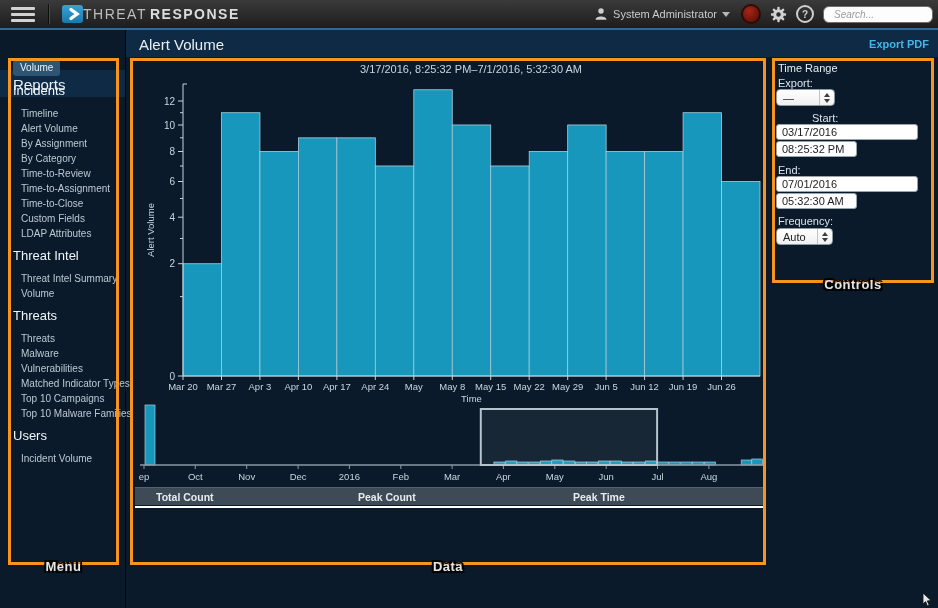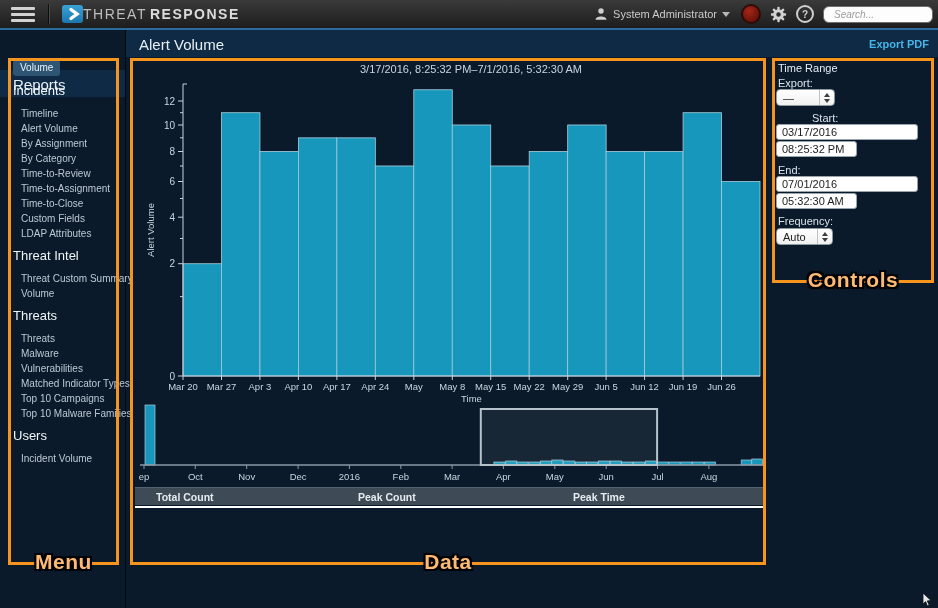--- a/index.html
+++ b/index.html
@@ -36,21 +36,21 @@
   
   .nav{position:absolute;left:0;top:58px;width:125px;}
   .nav-section{margin-bottom:7px;}
   .nav-heading{font-size:13px;color:#f1f6fa;padding:0 0 7px 13px;line-height:16px;}
   .nav-item{font-size:10px;color:#bcc9d3;padding-left:21px;line-height:15px;cursor:pointer;white-space:nowrap;}
   .nav-item.selected{display:inline-block;margin-left:13px;padding:2px 7px;line-height:12px;background:#2e5573;border-radius:3px;color:#e9f2f8;}
   .nav-section .sel-wrap{line-height:16px;}
 
   
   .abox{position:absolute;border:3px solid #f7941d;pointer-events:none;}
-  .abox-label{position:absolute;left:50%;bottom:-12px;transform:translateX(-50%);color:#fdba74;font-size:21px;font-weight:700;letter-spacing:.5px;
+  .abox-label{position:absolute;left:50%;bottom:-12px;transform:translateX(-50%);color:#e5e5e5;font-size:13px;font-weight:700;letter-spacing:.5px;
     text-shadow:-2px -2px 0 #000,2px -2px 0 #000,-2px 2px 0 #000,2px 2px 0 #000,0 0 3px #000;}
   .box-menu{left:8px;top:58px;width:105px;height:501px;}
   .box-data{left:130px;top:58px;width:630px;height:501px;}
   .box-controls{left:772px;top:58px;width:156px;height:219px;}
 
   
   .chart-svg{position:absolute;left:130px;top:58px;}
   .chart-svg text{font-family:"Liberation Sans",sans-serif;fill:#c9d6e0;}
 
   
@@ -145,21 +145,21 @@
         <div class="nav-item">By Assignment</div>
         <div class="nav-item">By Category</div>
         <div class="nav-item">Time-to-Review</div>
         <div class="nav-item">Time-to-Assignment</div>
         <div class="nav-item">Time-to-Close</div>
         <div class="nav-item">Custom Fields</div>
         <div class="nav-item">LDAP Attributes</div>
       </div>
       <div class="nav-section">
         <div class="nav-heading">Threat Intel</div>
-        <div class="nav-item">Threat Custom Summary</div>
+        <div class="nav-item">Threat Intel Summary</div>
         <div class="nav-item">Volume</div>
       </div>
       <div class="nav-section">
         <div class="nav-heading">Threats</div>
         <div class="nav-item">Threats</div>
         <div class="nav-item">Malware</div>
         <div class="nav-item">Vulnerabilities</div>
         <div class="nav-item">Matched Indicator Types</div>
         <div class="nav-item">Top 10 Campaigns</div>
         <div class="nav-item">Top 10 Malware Families</div>

